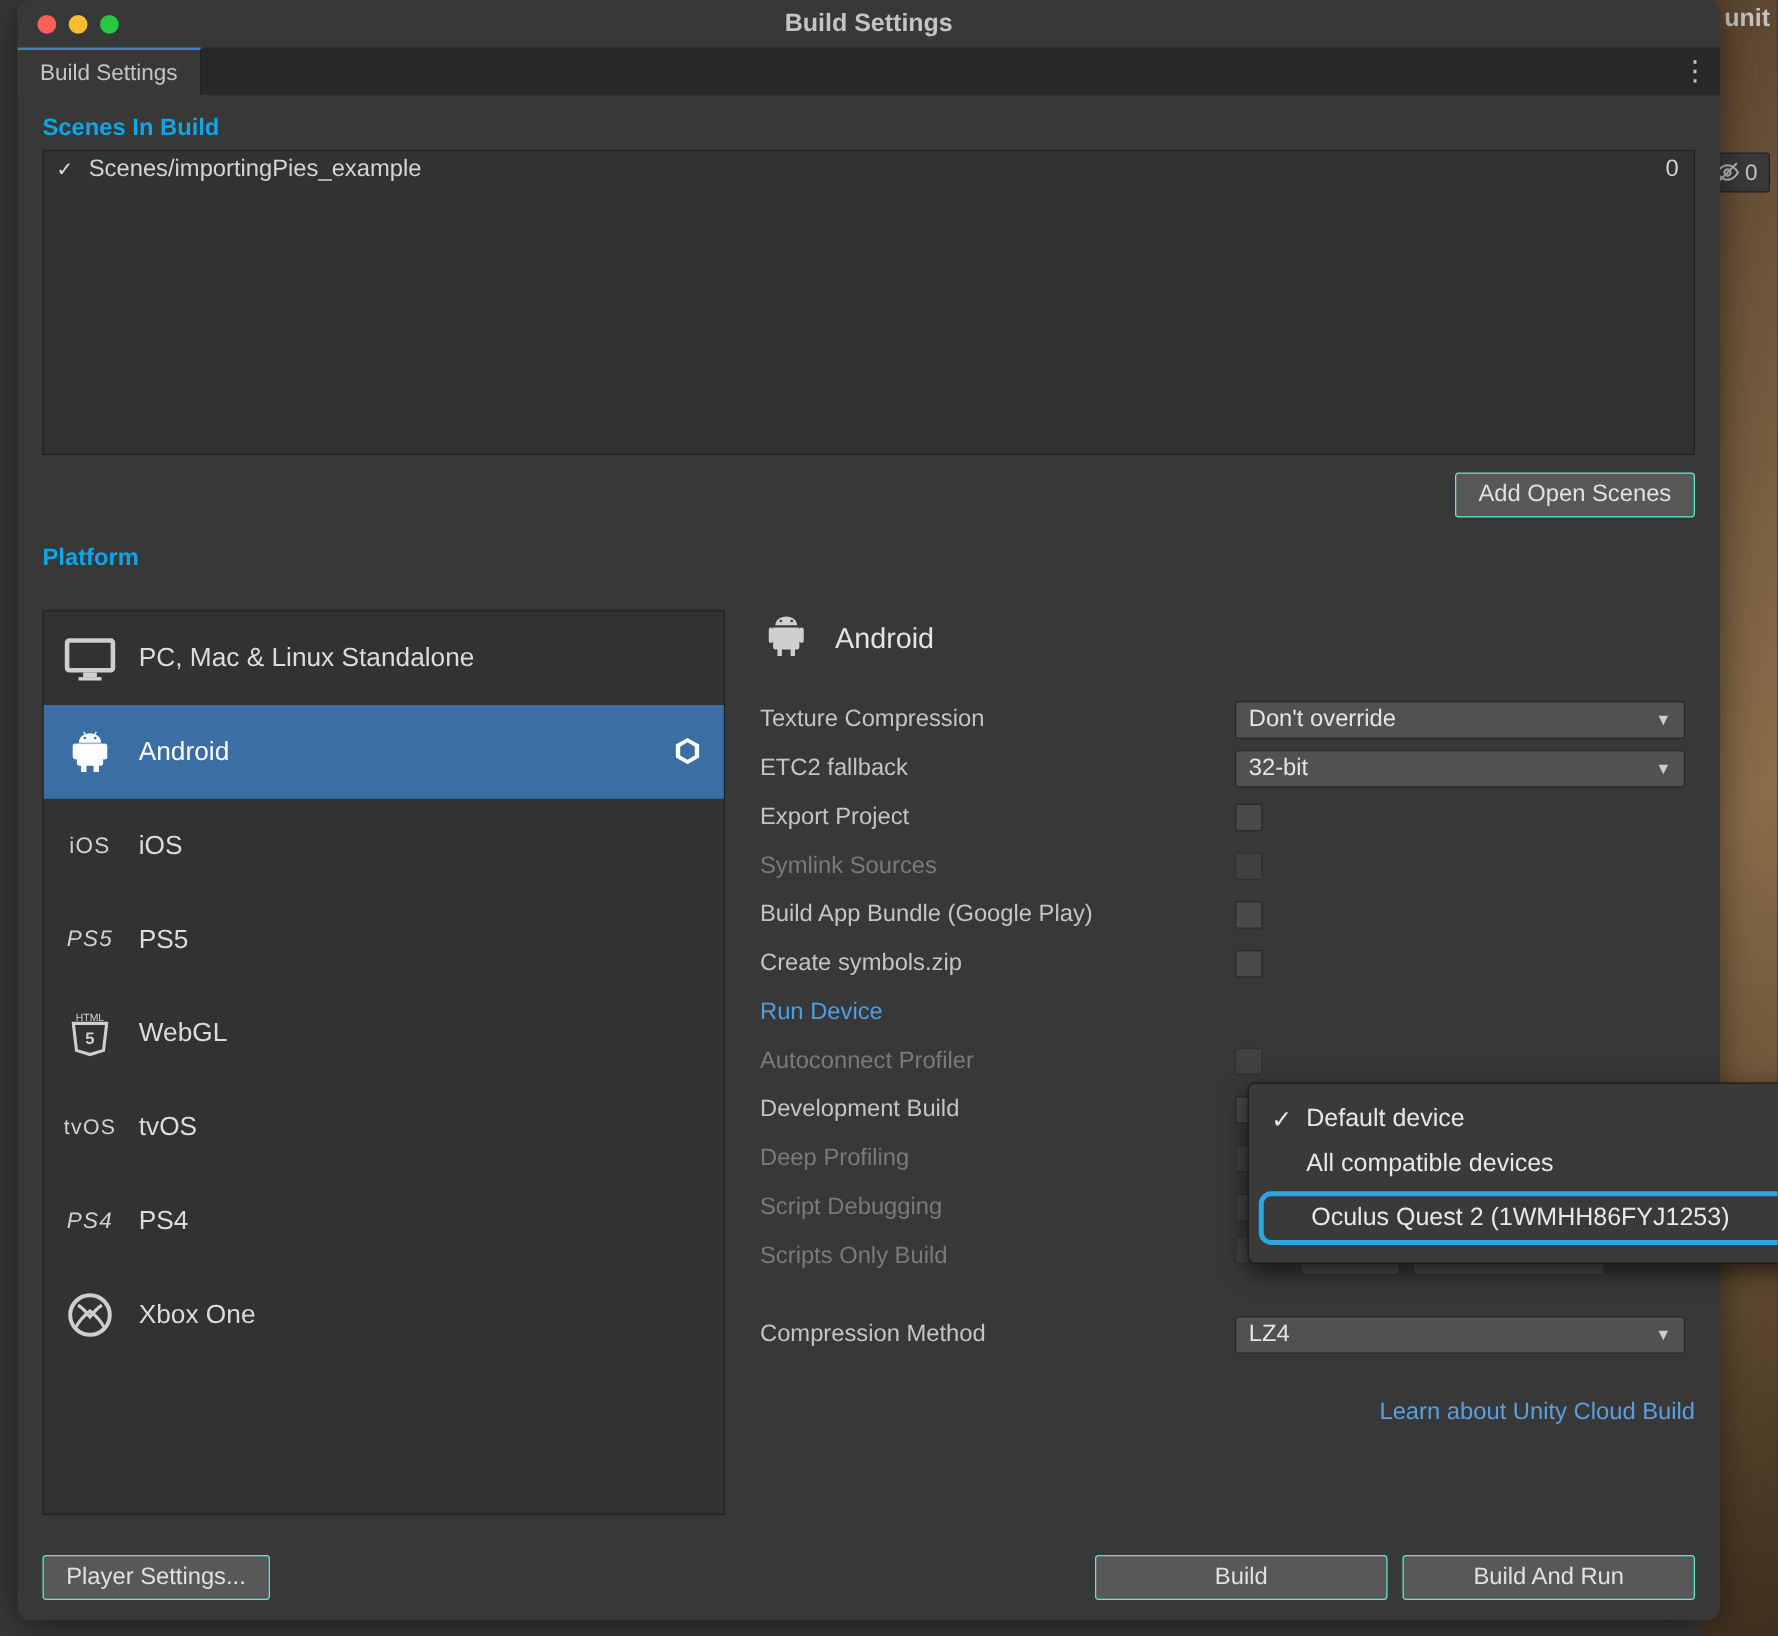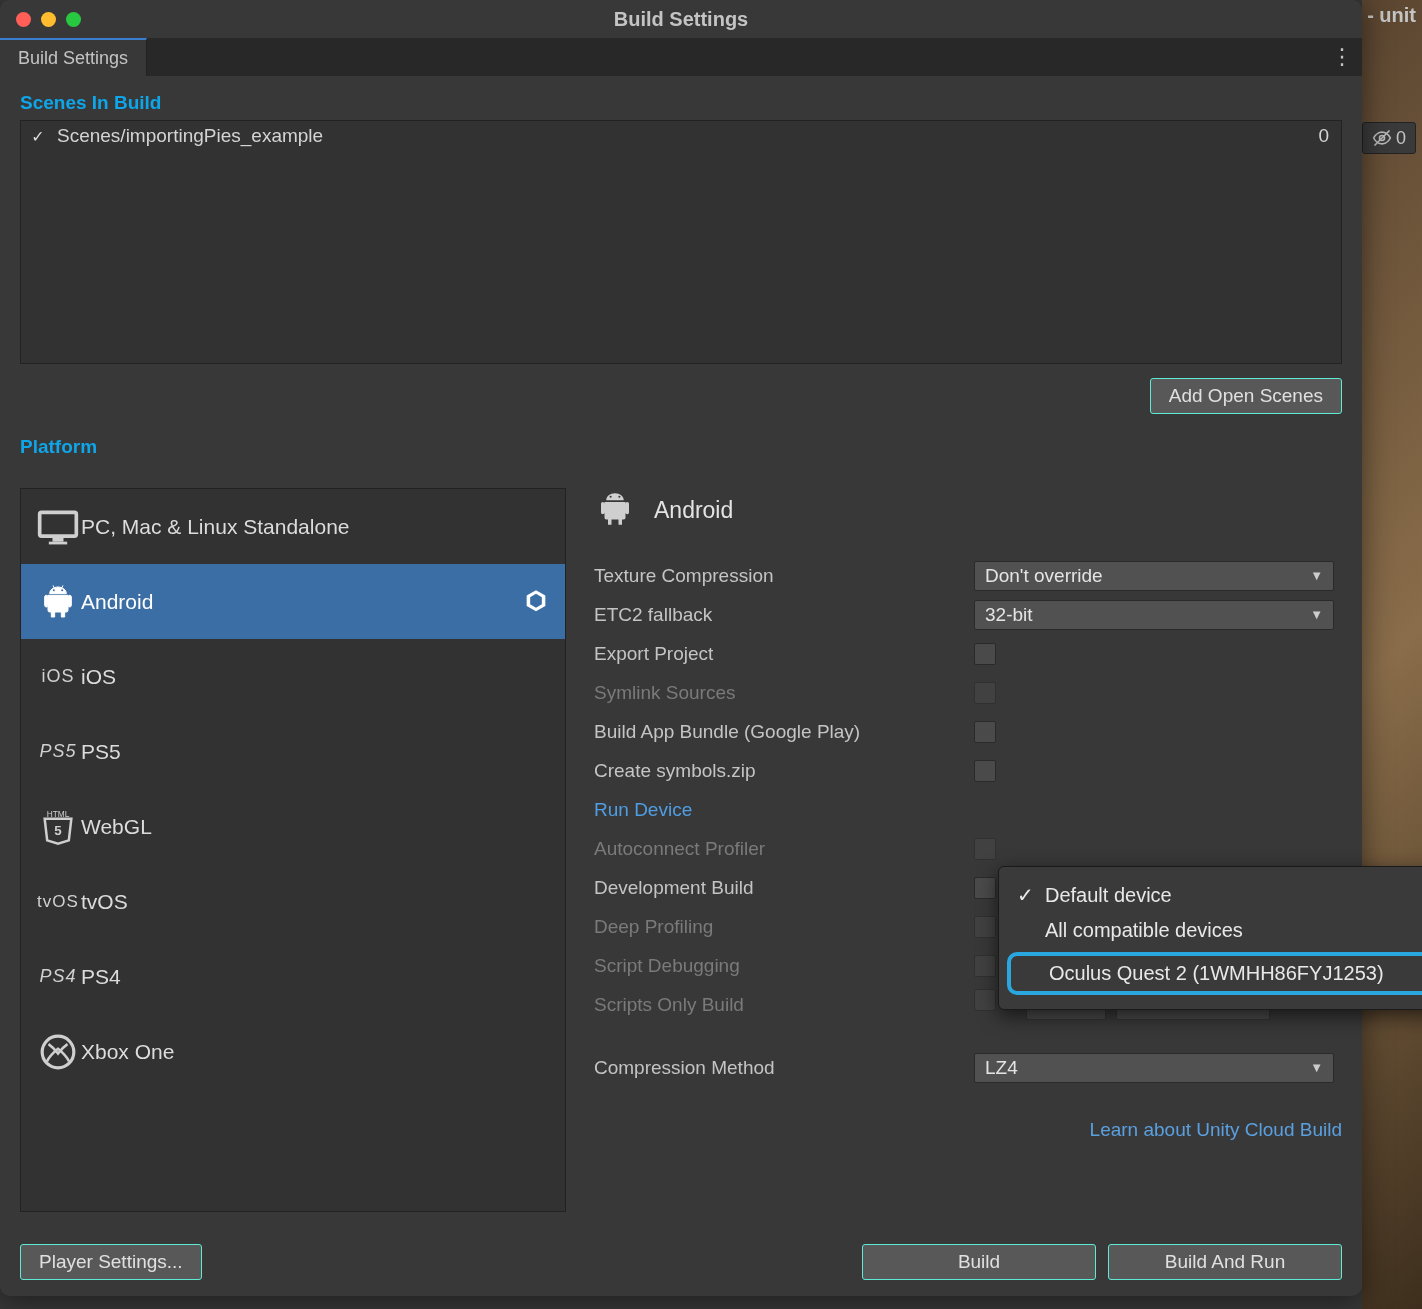--- a/index.html
+++ b/index.html
@@ -42,21 +42,21 @@
     z-index: 0;
     display: flex;
     align-items: center;
     justify-content: center;
     gap: 4px;
     color: #c4c4c4;
     font-size: 18px;
   }
   .window {
     position: absolute;
-    left: 0;
+    left: 14px;
     top: 0;
     width: 1362px;
     height: 1296px;
     background: #383838;
     border-radius: 10px;
     z-index: 2;
     box-shadow: 0 4px 30px rgba(0,0,0,0.5);
     display: flex;
     flex-direction: column;
   }
@@ -157,20 +157,21 @@
     width: 546px;
     border: 1px solid #222;
     background: #323232;
     display: flex;
     flex-direction: column;
   }
   .platform-item {
     height: 75px;
     display: flex;
     align-items: center;
+    gap: 16px;
     padding: 0 14px;
     color: #dcdcdc;
     font-size: 21px;
     cursor: pointer;
     position: relative;
   }
   .platform-item.selected { background: #3a6ea5; color: #fff; }
   .platform-item .icon { width: 46px; height: 46px; display: flex; align-items: center; justify-content: center; }
   .platform-item .unity-mark {
     position: absolute; right: 14px; width: 30px; height: 30px;

